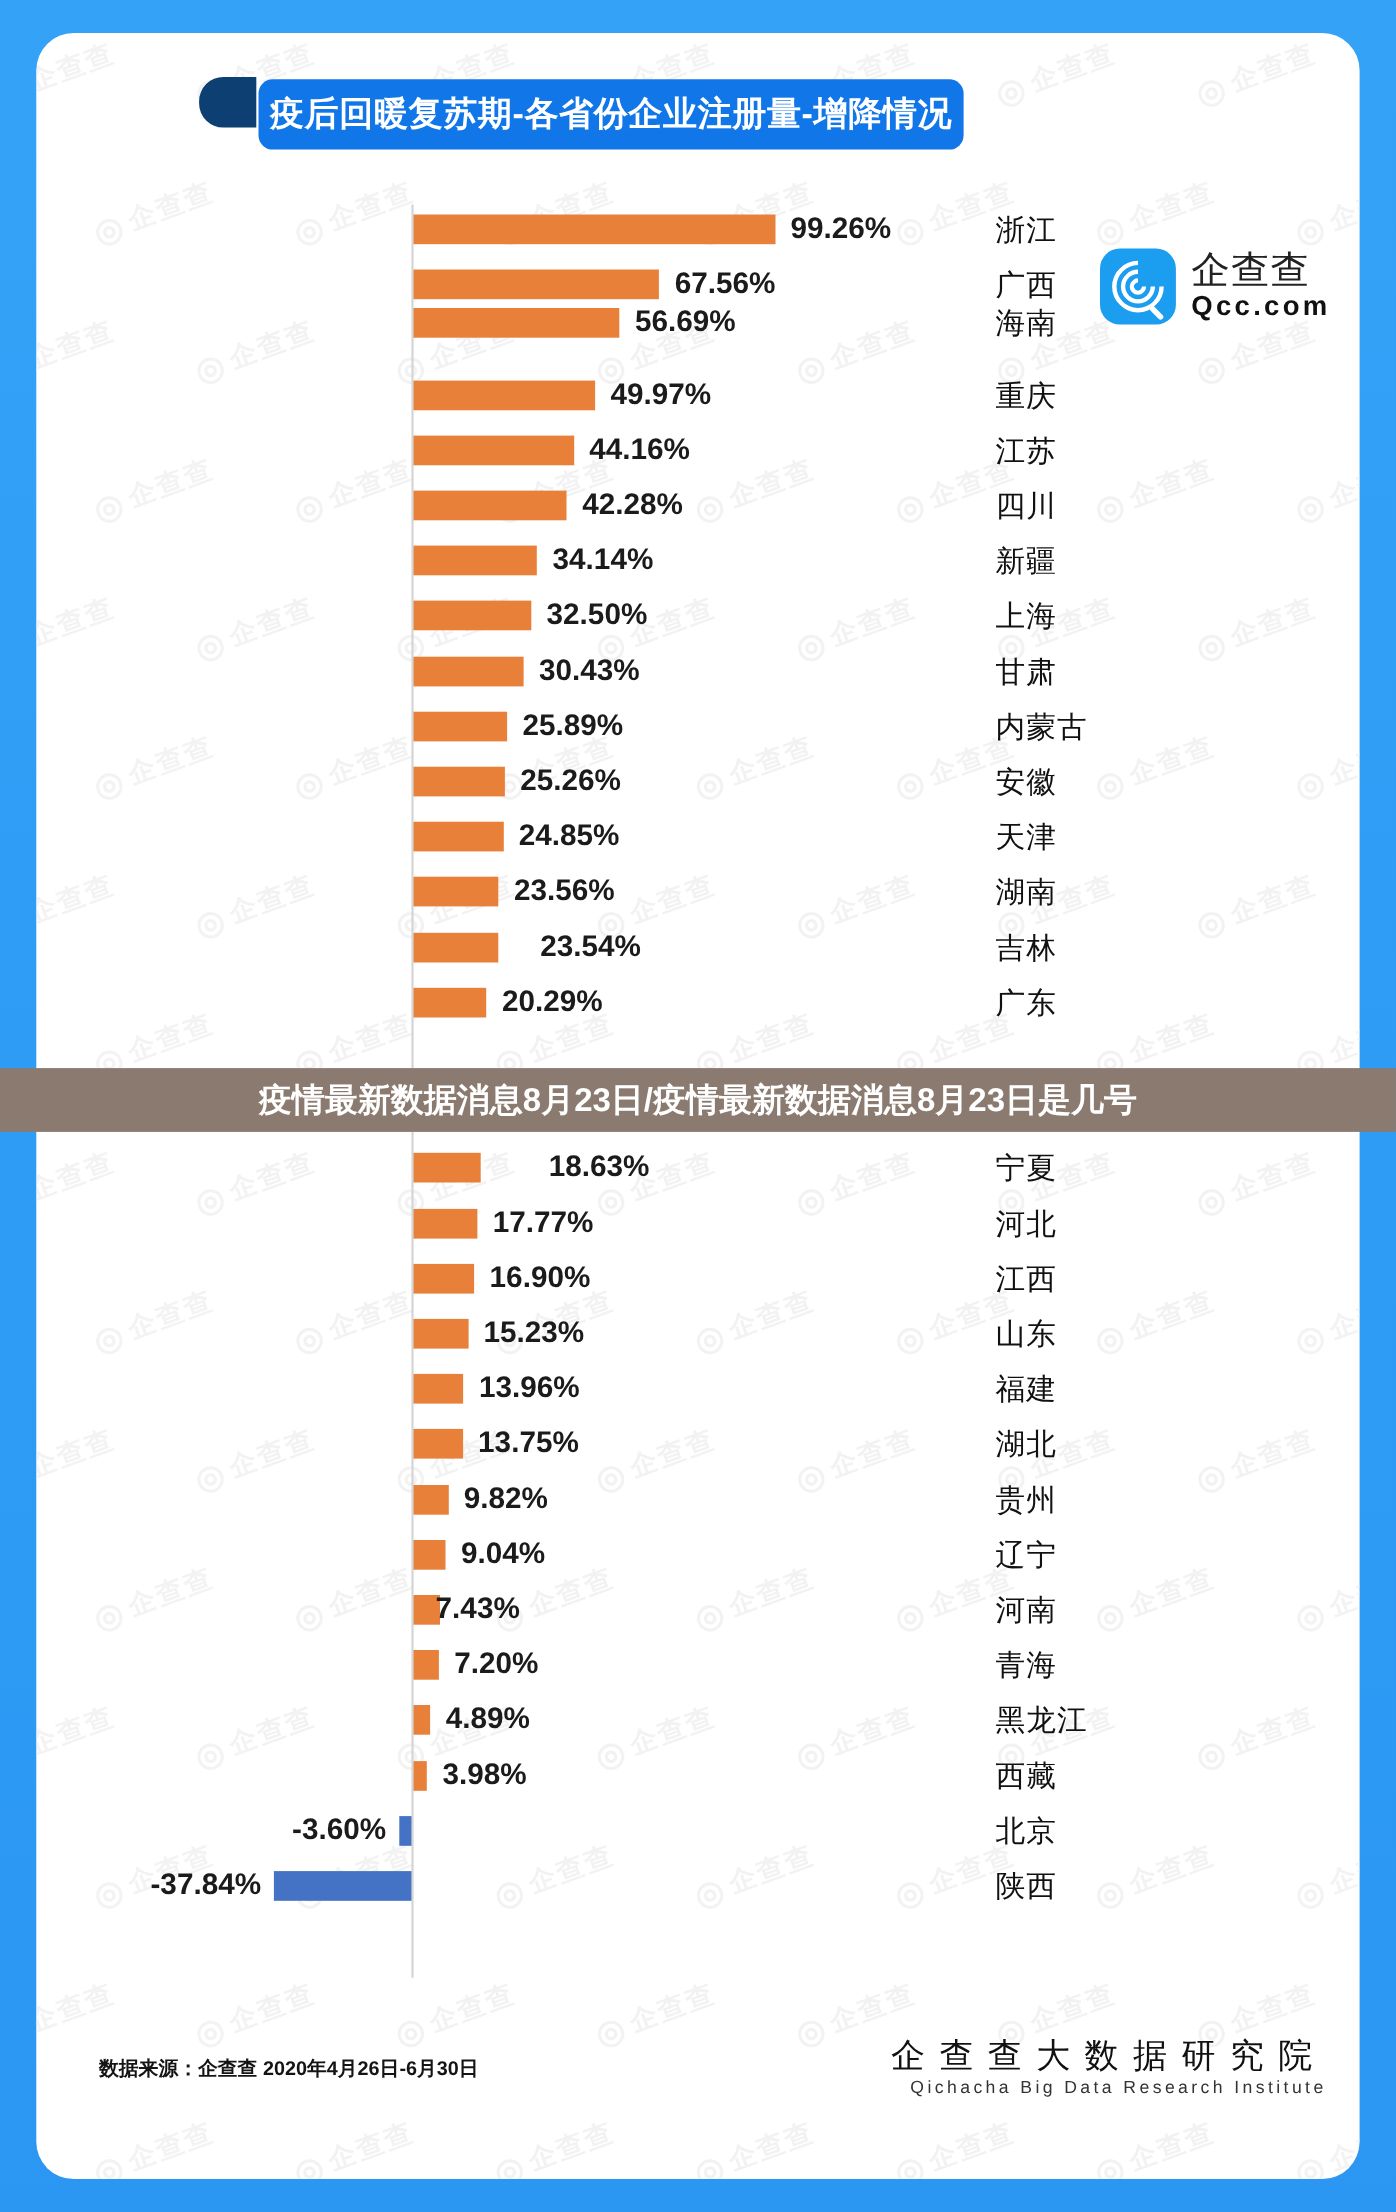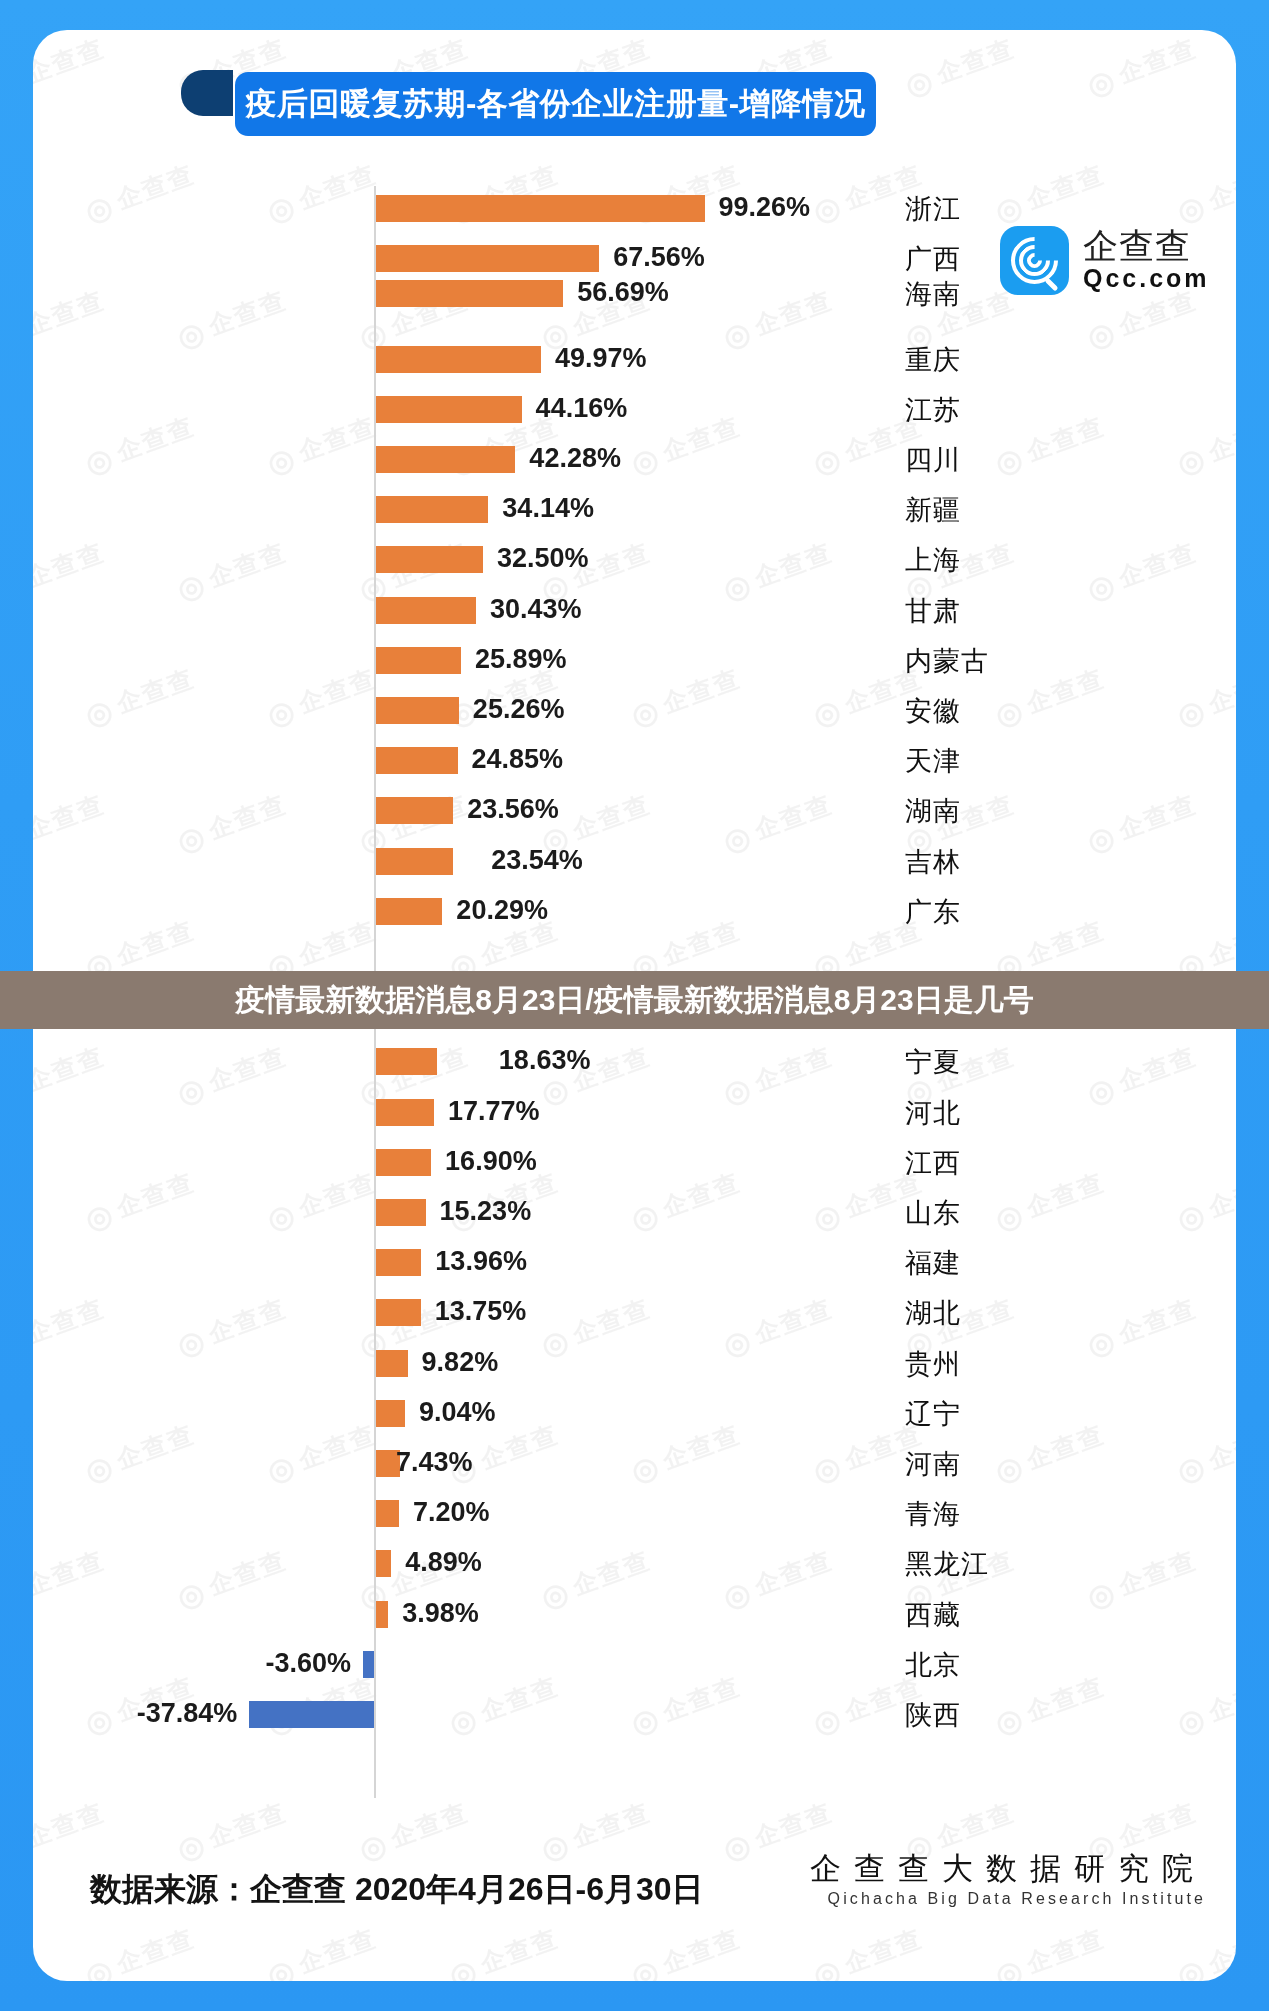--- a/index.html
+++ b/index.html
@@ -173,21 +173,21 @@
     font-size:30px;
     font-weight:bold;
     letter-spacing:0px;
     white-space:nowrap;
   }
 
   
   #footer-source{
     position:absolute;
     left:57px; top:1838px;
-    font-size:32px;
+    font-size:18px;
     font-weight:bold;
     color:#141414;
     white-space:nowrap;
     z-index:6;
   }
   #footer-brand{
     position:absolute;
     right:30px; top:1820px;
     text-align:right;
     z-index:6;

